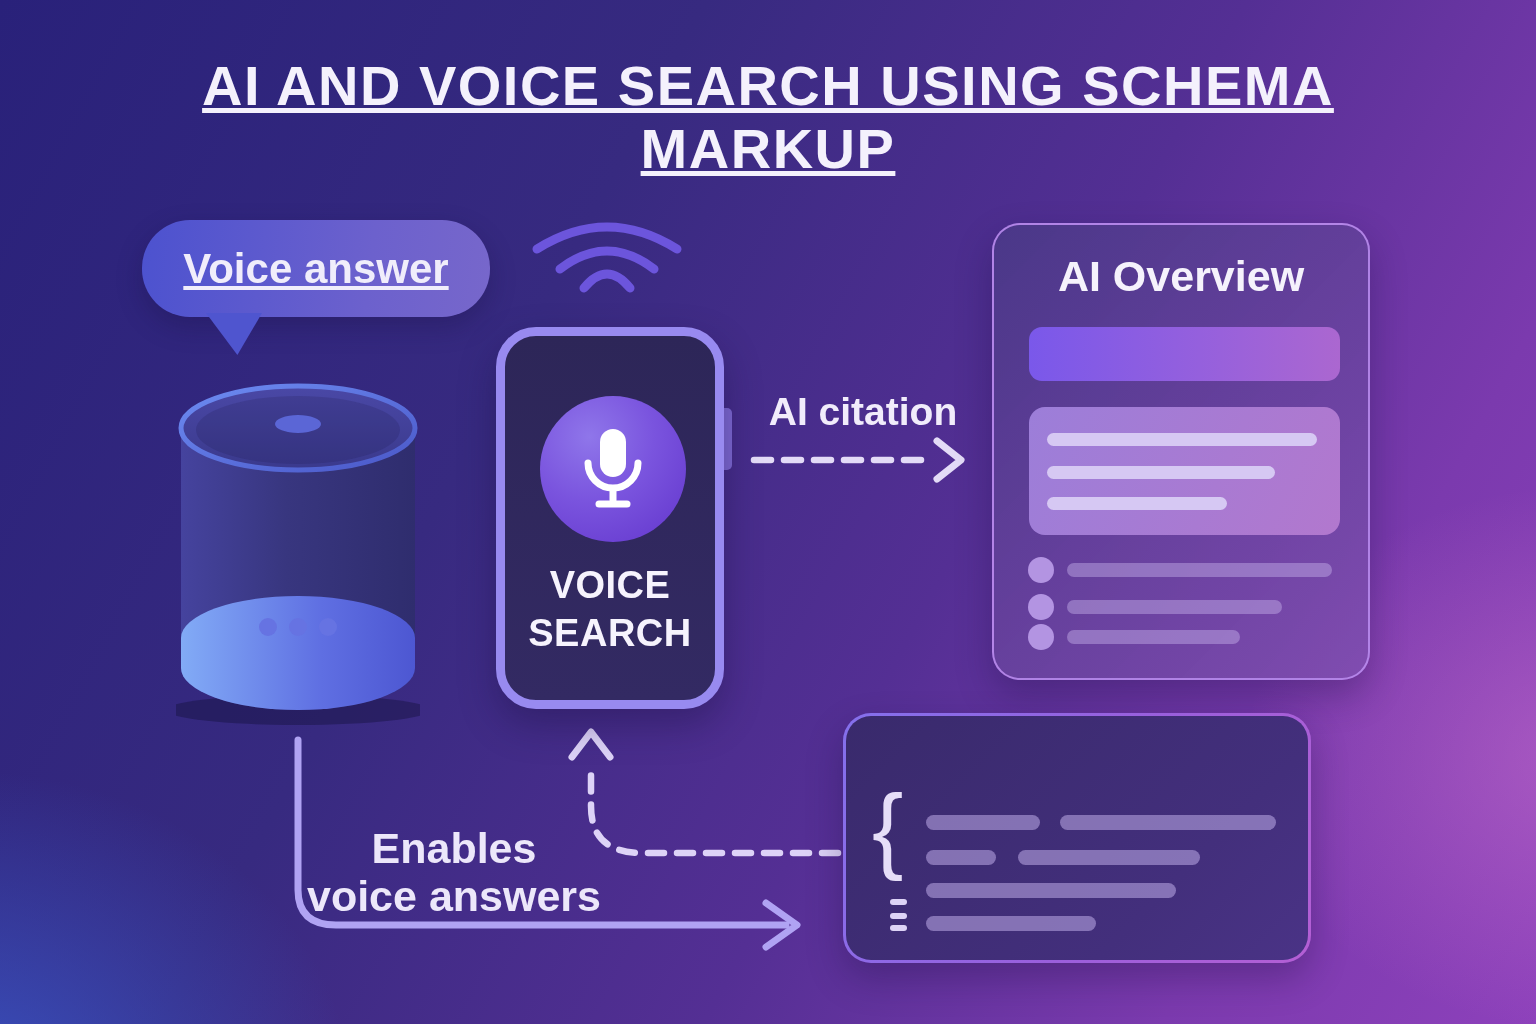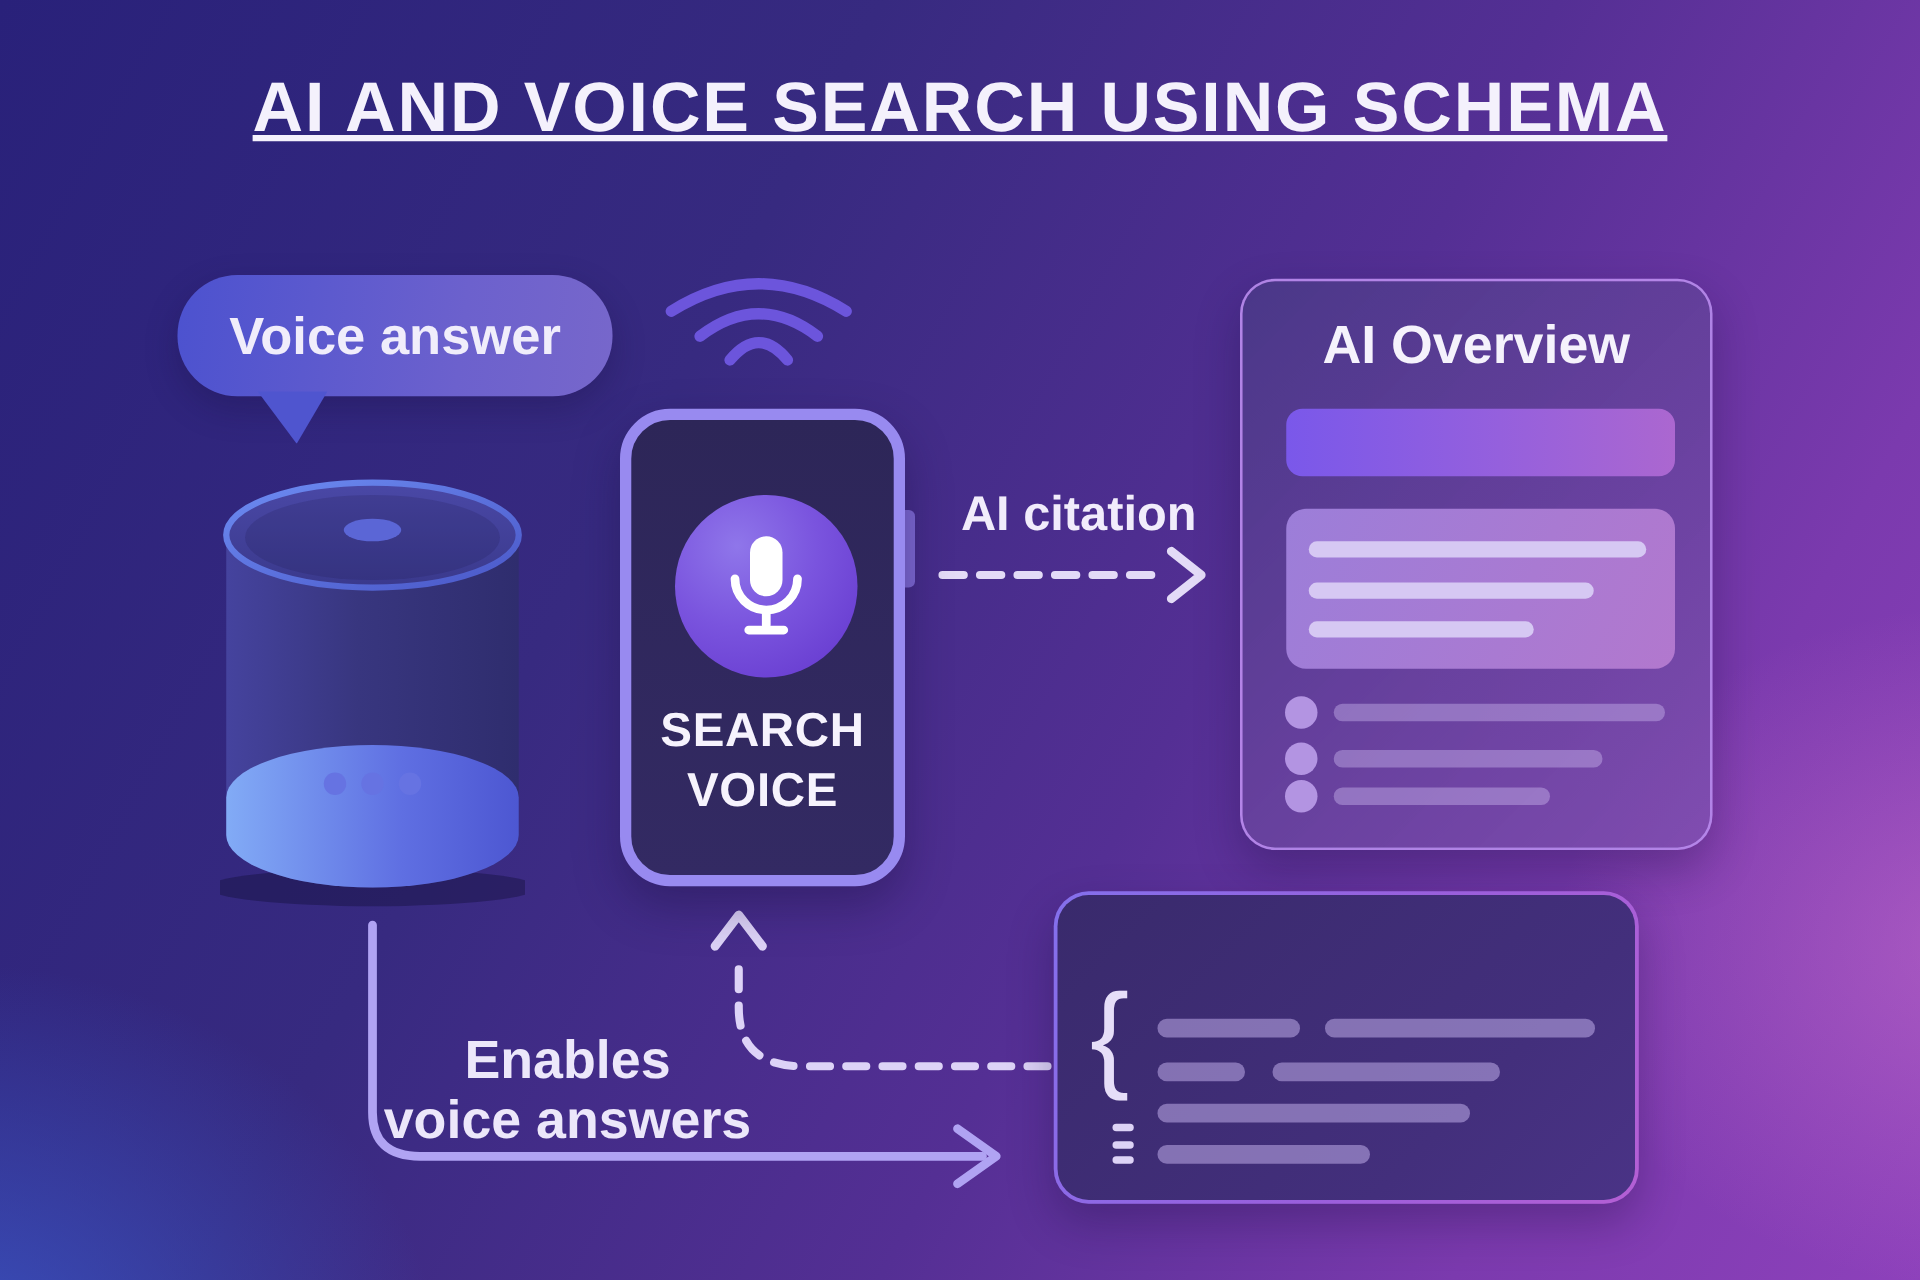--- a/index.html
+++ b/index.html
@@ -19,20 +19,21 @@
   }
   .title span{display:block;}
 
   
   .bubble{
     position:absolute;left:142px;top:220px;width:348px;height:97px;border-radius:48px;
     background:linear-gradient(97deg,#4c52cf 0%,#6c61cd 65%,#7767cb 100%);
     display:flex;align-items:center;justify-content:center;
     color:#f0edfb;font-size:42px;font-weight:700;
     box-shadow:0 10px 26px rgba(22,14,60,.28);
+    text-decoration:underline;
   }
   .bubble-tail{
     position:absolute;left:206px;top:313px;width:56px;height:42px;background:#4f55cf;
     clip-path:polygon(0 0,100% 0,56% 100%);
   }
 
   
   .speaker-svg{position:absolute;left:176px;top:380px;}
 
   
@@ -136,20 +137,21 @@
     </g>
 
     <g stroke="#b0a3f3" fill="none" stroke-linecap="round">
       <path d="M 298 740 L 298 890 Q 298 925 336 925 L 786 925" stroke-width="7"></path>
       <path d="M 766 903 L 797 925 L 766 947" stroke-width="7" stroke-linejoin="round"></path>
     </g>
   </svg>
 
   <h1 class="title">
     <span>AI AND VOICE SEARCH USING SCHEMA</span>
+    <span>MARKUP</span>
   </h1>
 
   <div class="bubble">
     <span>Voice answer</span>
   </div>
   <div class="bubble-tail"></div>
 
   <svg class="speaker-svg" width="244" height="350" viewBox="0 0 244 350">
     <defs>
       <linearGradient id="bodyGrad" x1="0" y1="0" x2="1" y2="0">
@@ -188,22 +190,22 @@
   <div class="phone">
     <div class="mic-circle">
       <svg width="62" height="84" viewBox="0 0 62 84">
         <rect x="18" y="2" width="26" height="48" rx="13" fill="#ffffff"></rect>
         <path d="M 6 36 a 25 25 0 0 0 50 0" stroke="#ffffff" stroke-width="7" fill="none" stroke-linecap="round"></path>
         <line x1="31" y1="62" x2="31" y2="73" stroke="#ffffff" stroke-width="7" stroke-linecap="round"></line>
         <line x1="17" y1="77" x2="45" y2="77" stroke="#ffffff" stroke-width="7" stroke-linecap="round"></line>
       </svg>
     </div>
     <div class="vs-label">
+      <span>VOICE</span>
       <span>SEARCH</span>
-      <span>VOICE</span>
     </div>
   </div>
 
   <div class="ai-citation-label">AI citation</div>
 
   <div class="ai-card">
     <div class="ai-card-title">AI Overview</div>
     <div class="ai-bright-bar"></div>
     <div class="ai-panel">
       <div class="pl pl1"></div>

